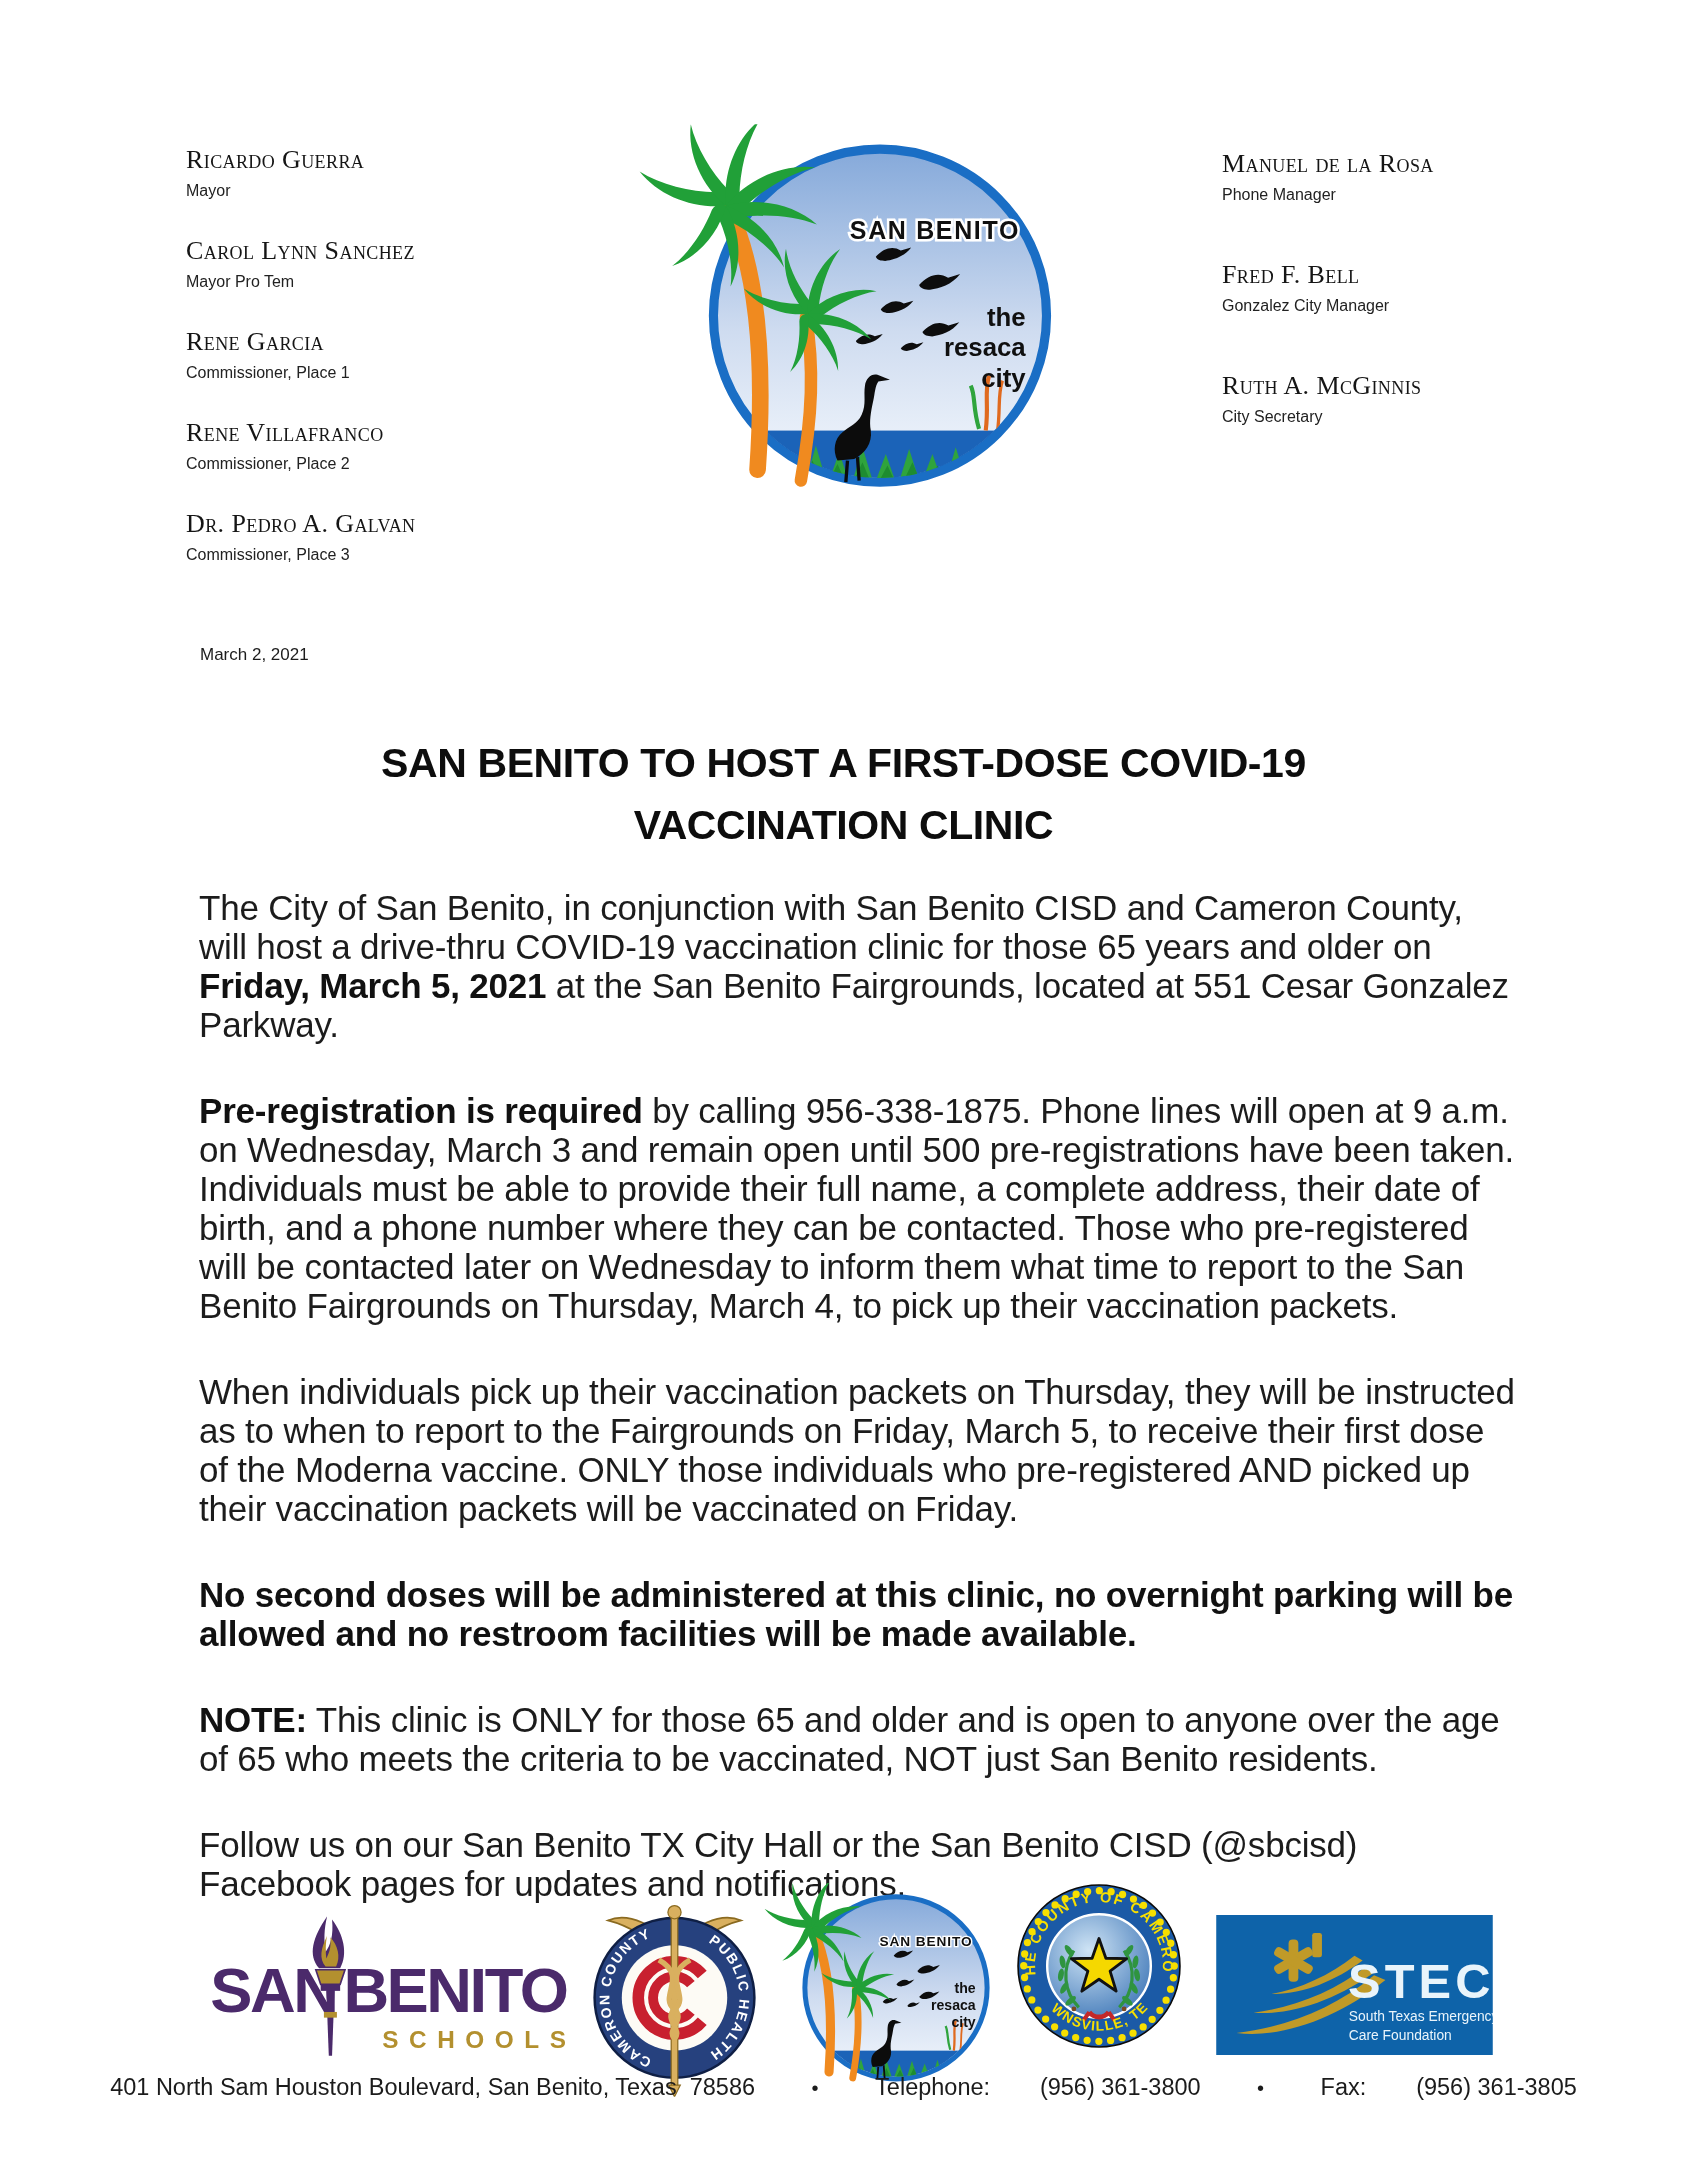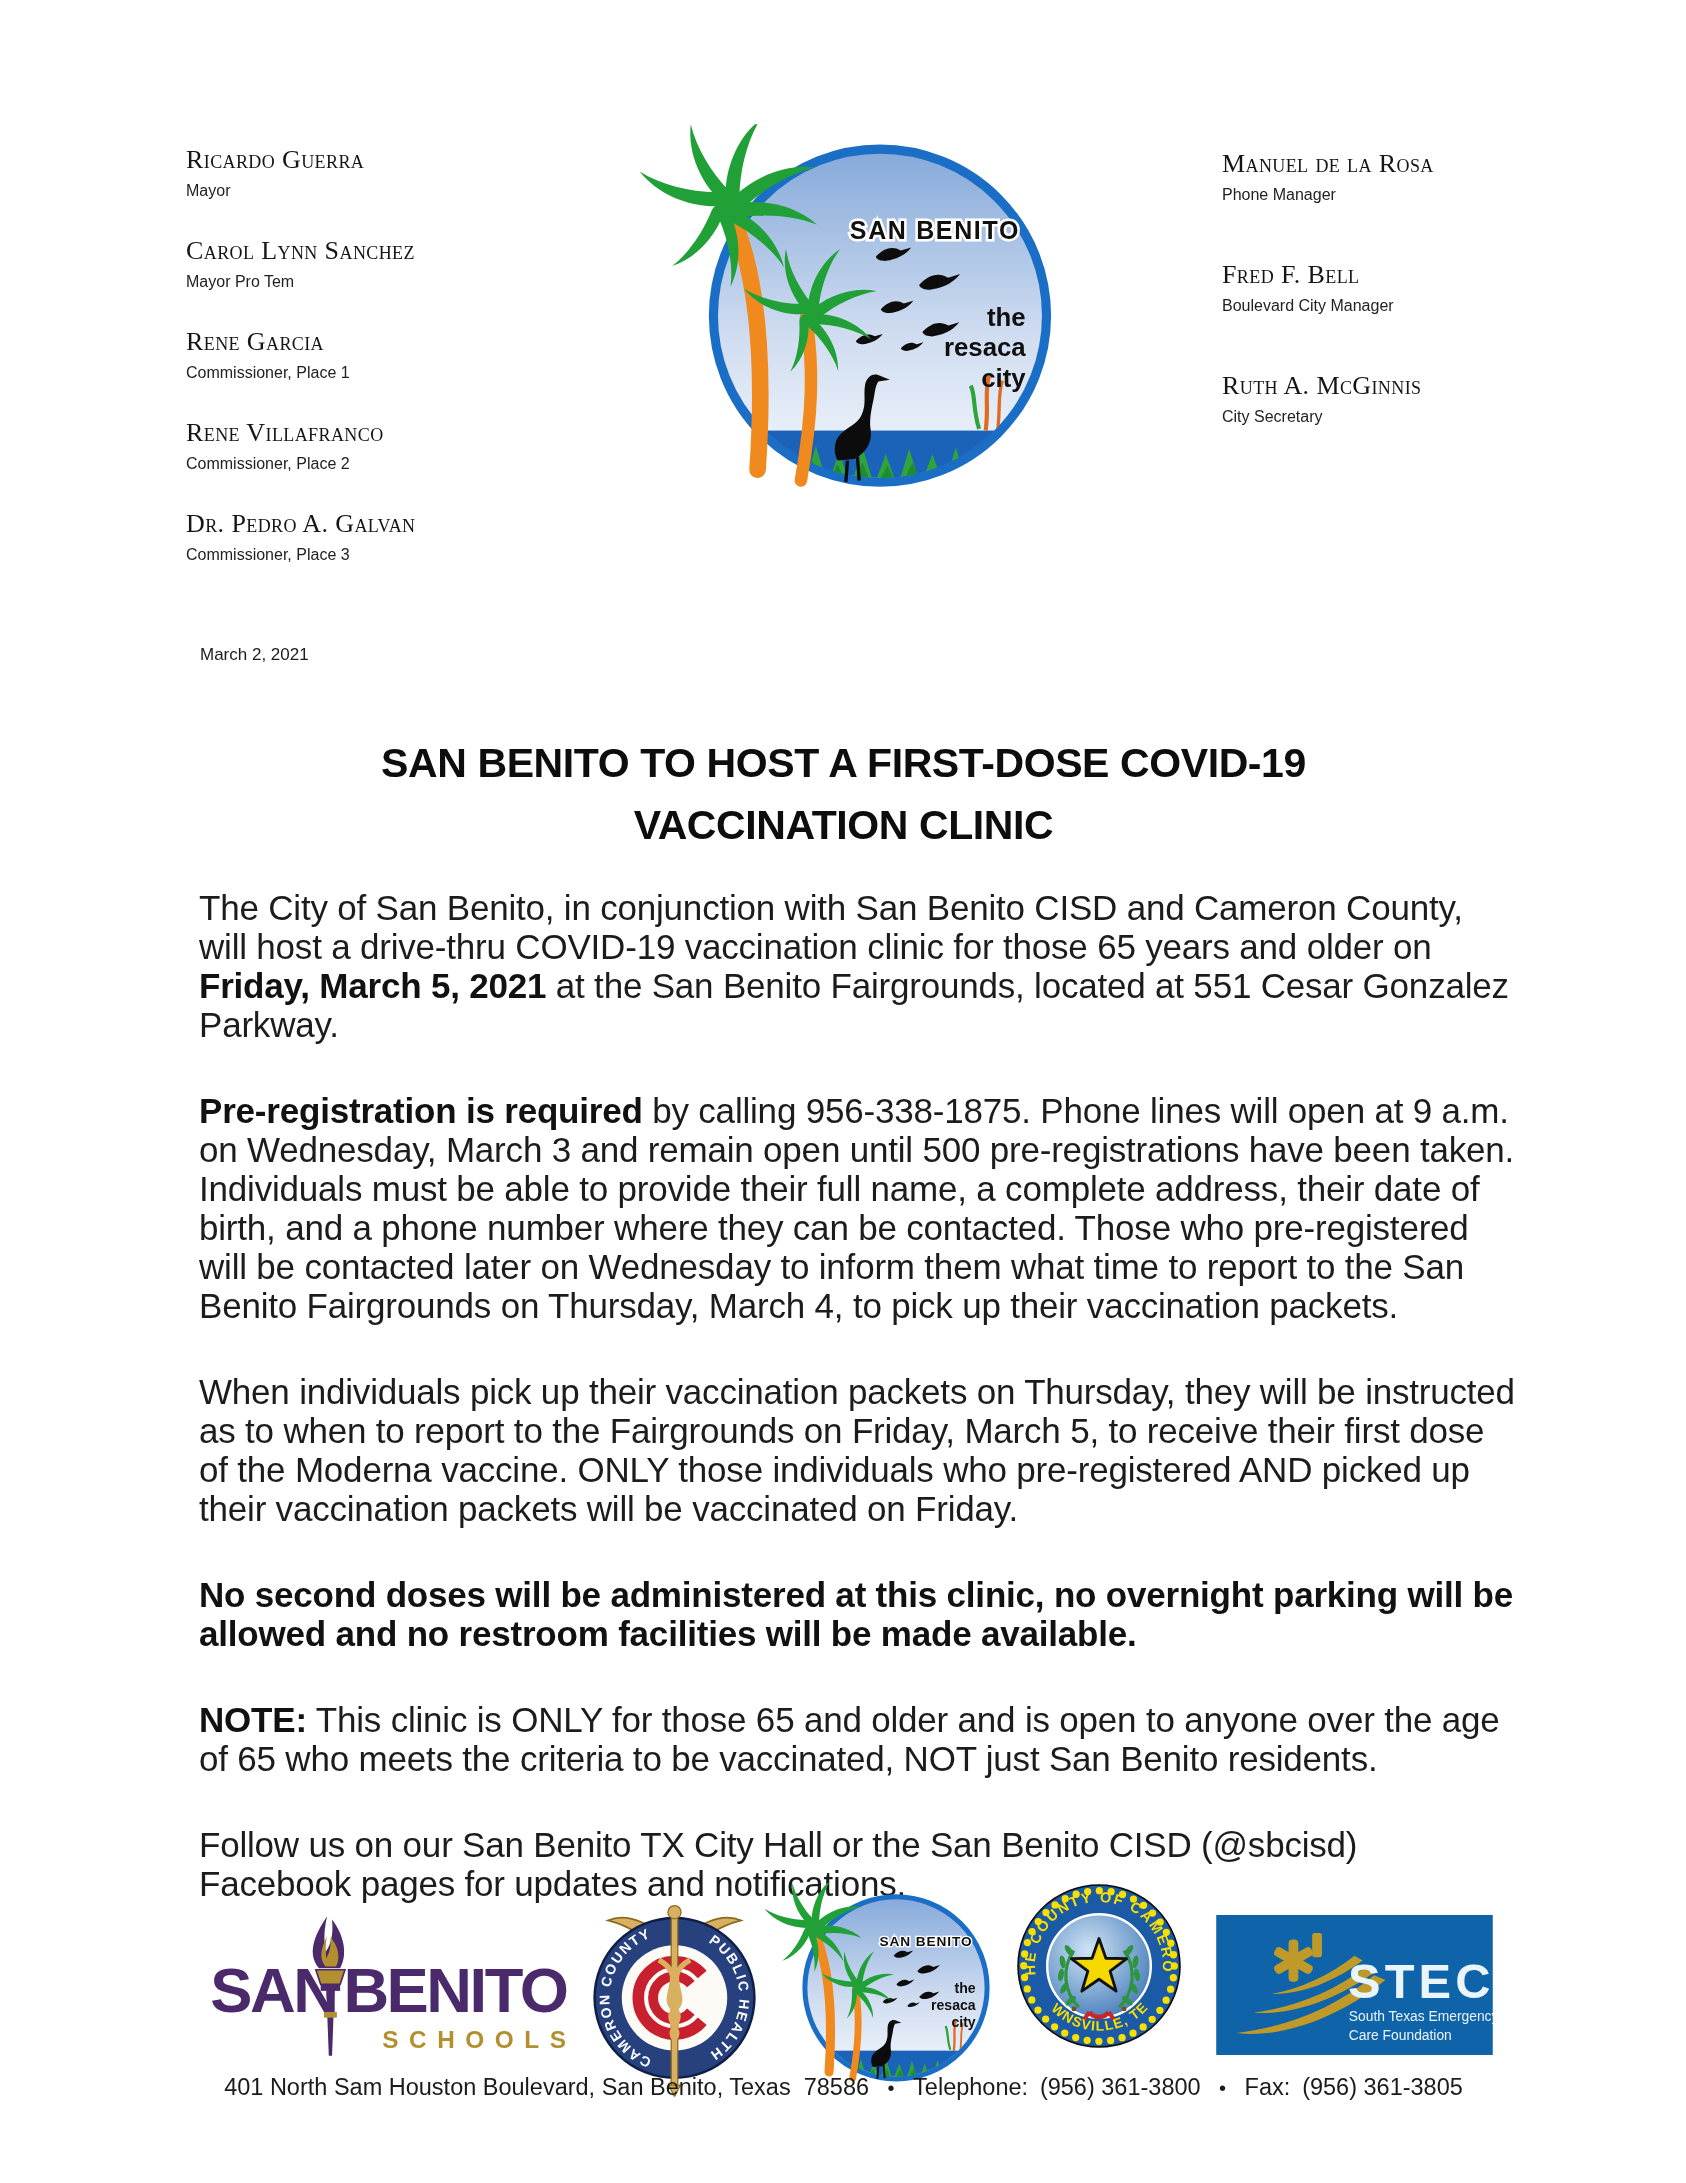--- a/index.html
+++ b/index.html
@@ -35,21 +35,21 @@
   .body-copy {
     position:absolute; left:199px; top:888px; width:1318px;
     font-size:35px; line-height:39px; letter-spacing:-0.2px; color:#1c1c1c;
   }
   .body-copy p { margin:0 0 47px 0; }
   .body-copy b { font-weight:bold; color:#111; }
   
   .footer-line {
     position:absolute; left:0; top:2074px; width:100%;
     display:flex; justify-content:center; align-items:baseline;
-    font-size:23.5px; color:#1b1b1b; white-space:pre-wrap;
+    font-size:23.5px; color:#1b1b1b; white-space:pre-wrap;gap:38px;
   }
   .footer-line .sep { margin:0 18.5px; font-size:20px; }
   .footer-line .lbl { margin-right:11.8px; }
   
   svg text { font-family:"Liberation Sans", sans-serif; }
   .hidden-defs { position:absolute; width:0; height:0; overflow:hidden; }
 </style>
 </head>
 <body>
 
@@ -246,21 +246,21 @@
     </div>
   </div>
 
   <div class="officials right">
     <div class="official">
       <div class="official-name">Manuel de la Rosa</div>
       <div class="official-title">Phone Manager</div>
     </div>
     <div class="official">
       <div class="official-name">Fred F. Bell</div>
-      <div class="official-title">Boulevard City Manager</div>
+      <div class="official-title">Gonzalez City Manager</div>
     </div>
     <div class="official">
       <div class="official-name">Ruth A. McGinnis</div>
       <div class="official-title">City Secretary</div>
     </div>
   </div>
 
   <svg class="citylogo-header" width="433" height="375" viewBox="0 0 520 450">
     <use href="#city-logo"></use>
   </svg>

